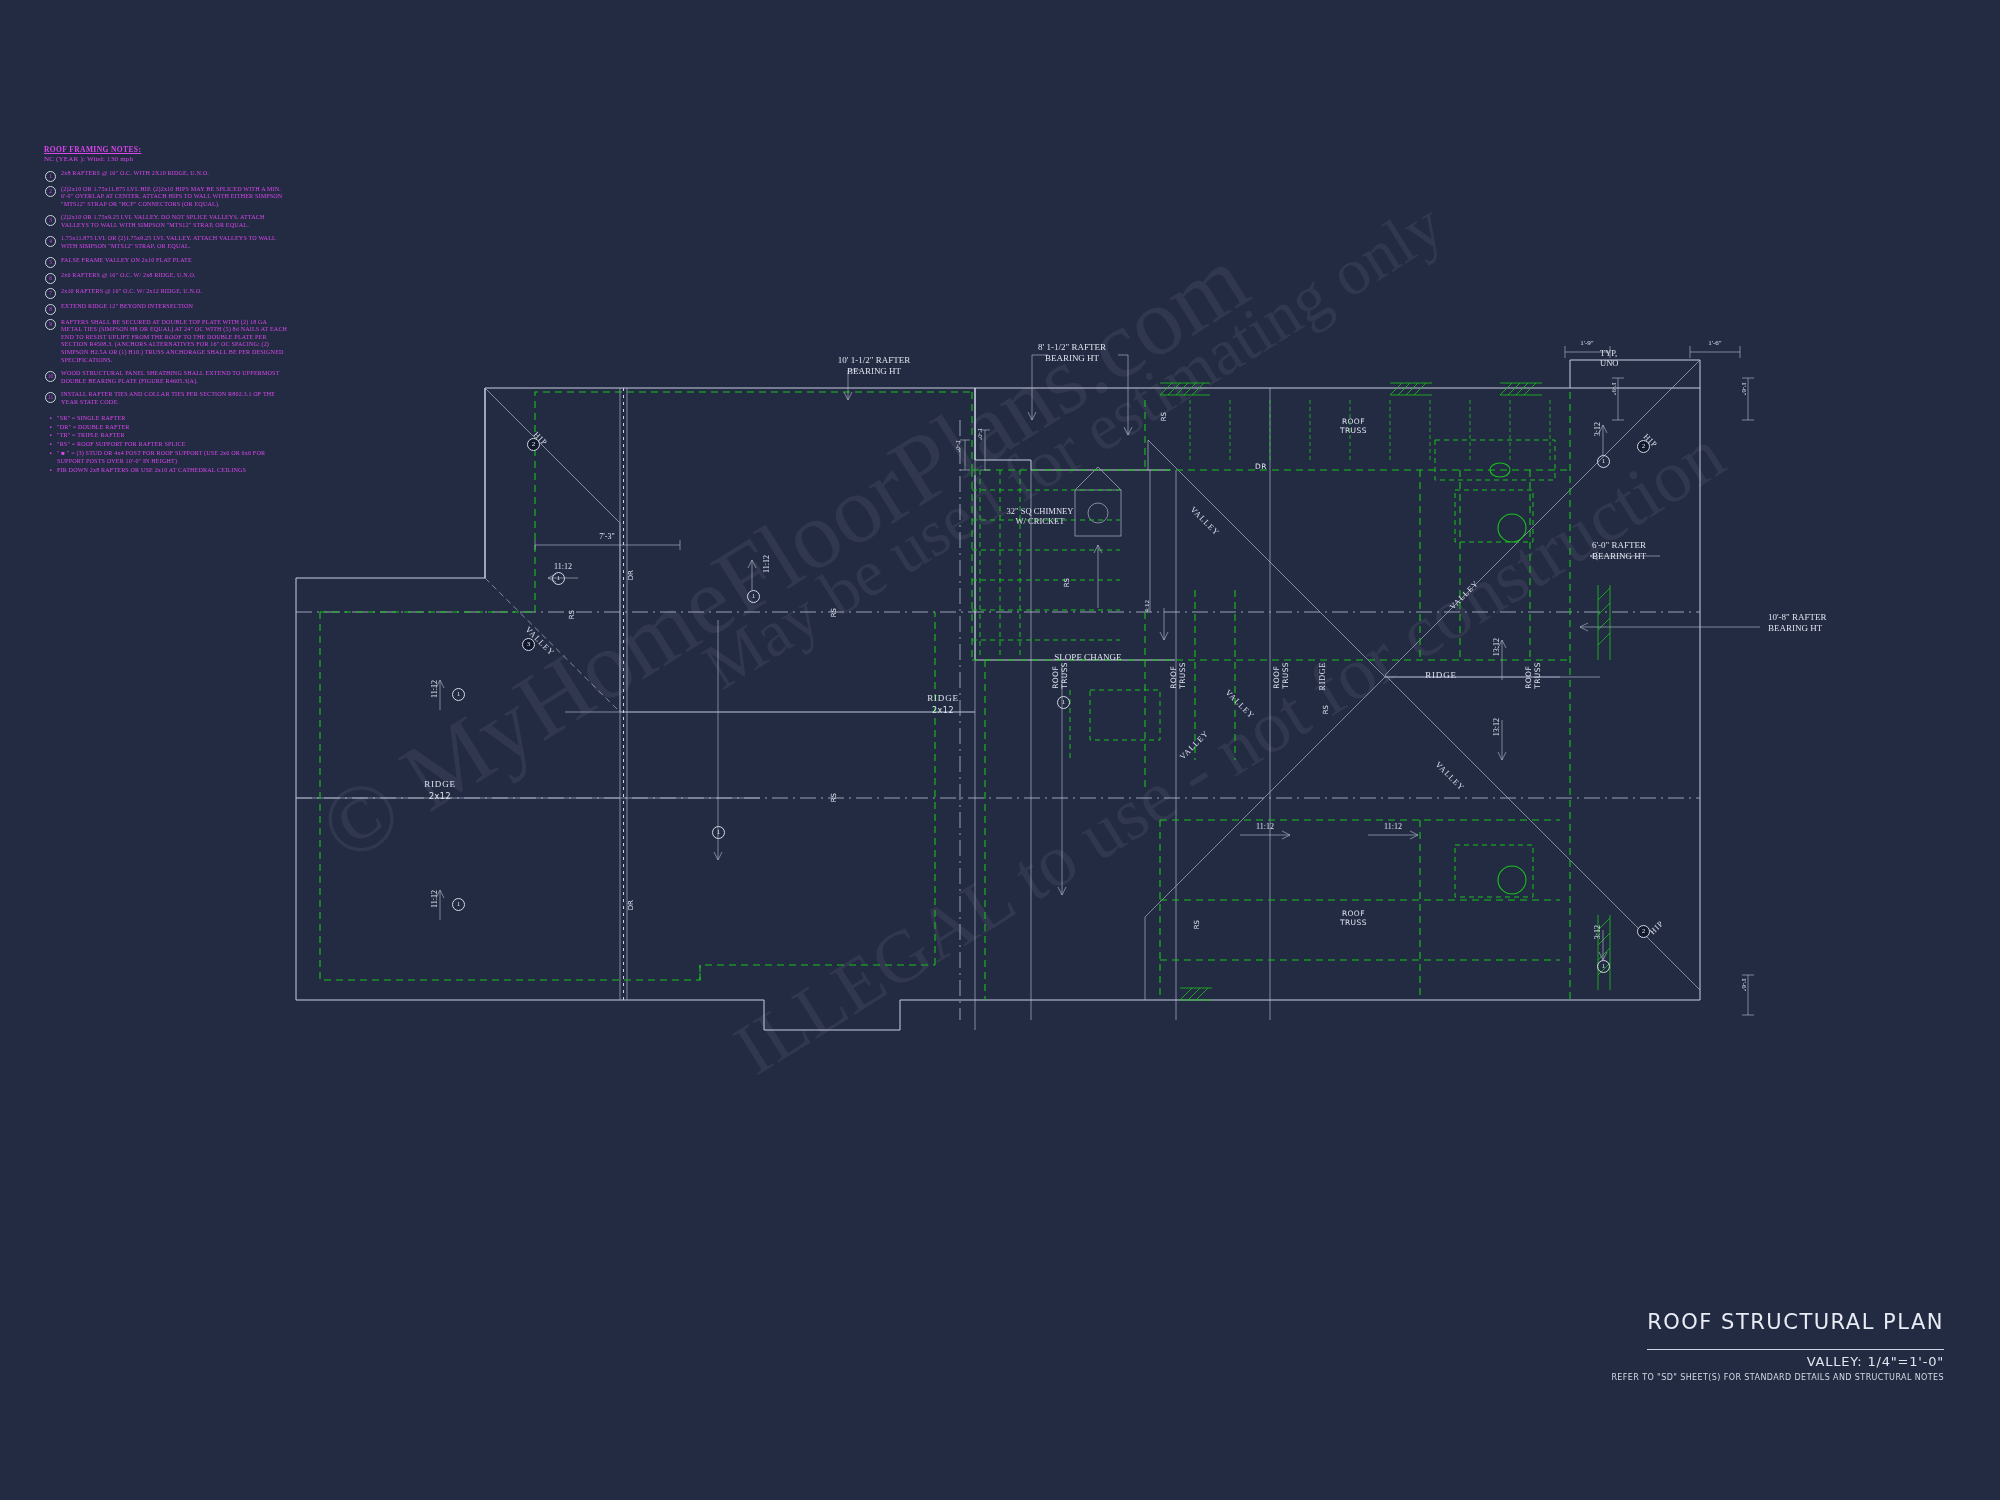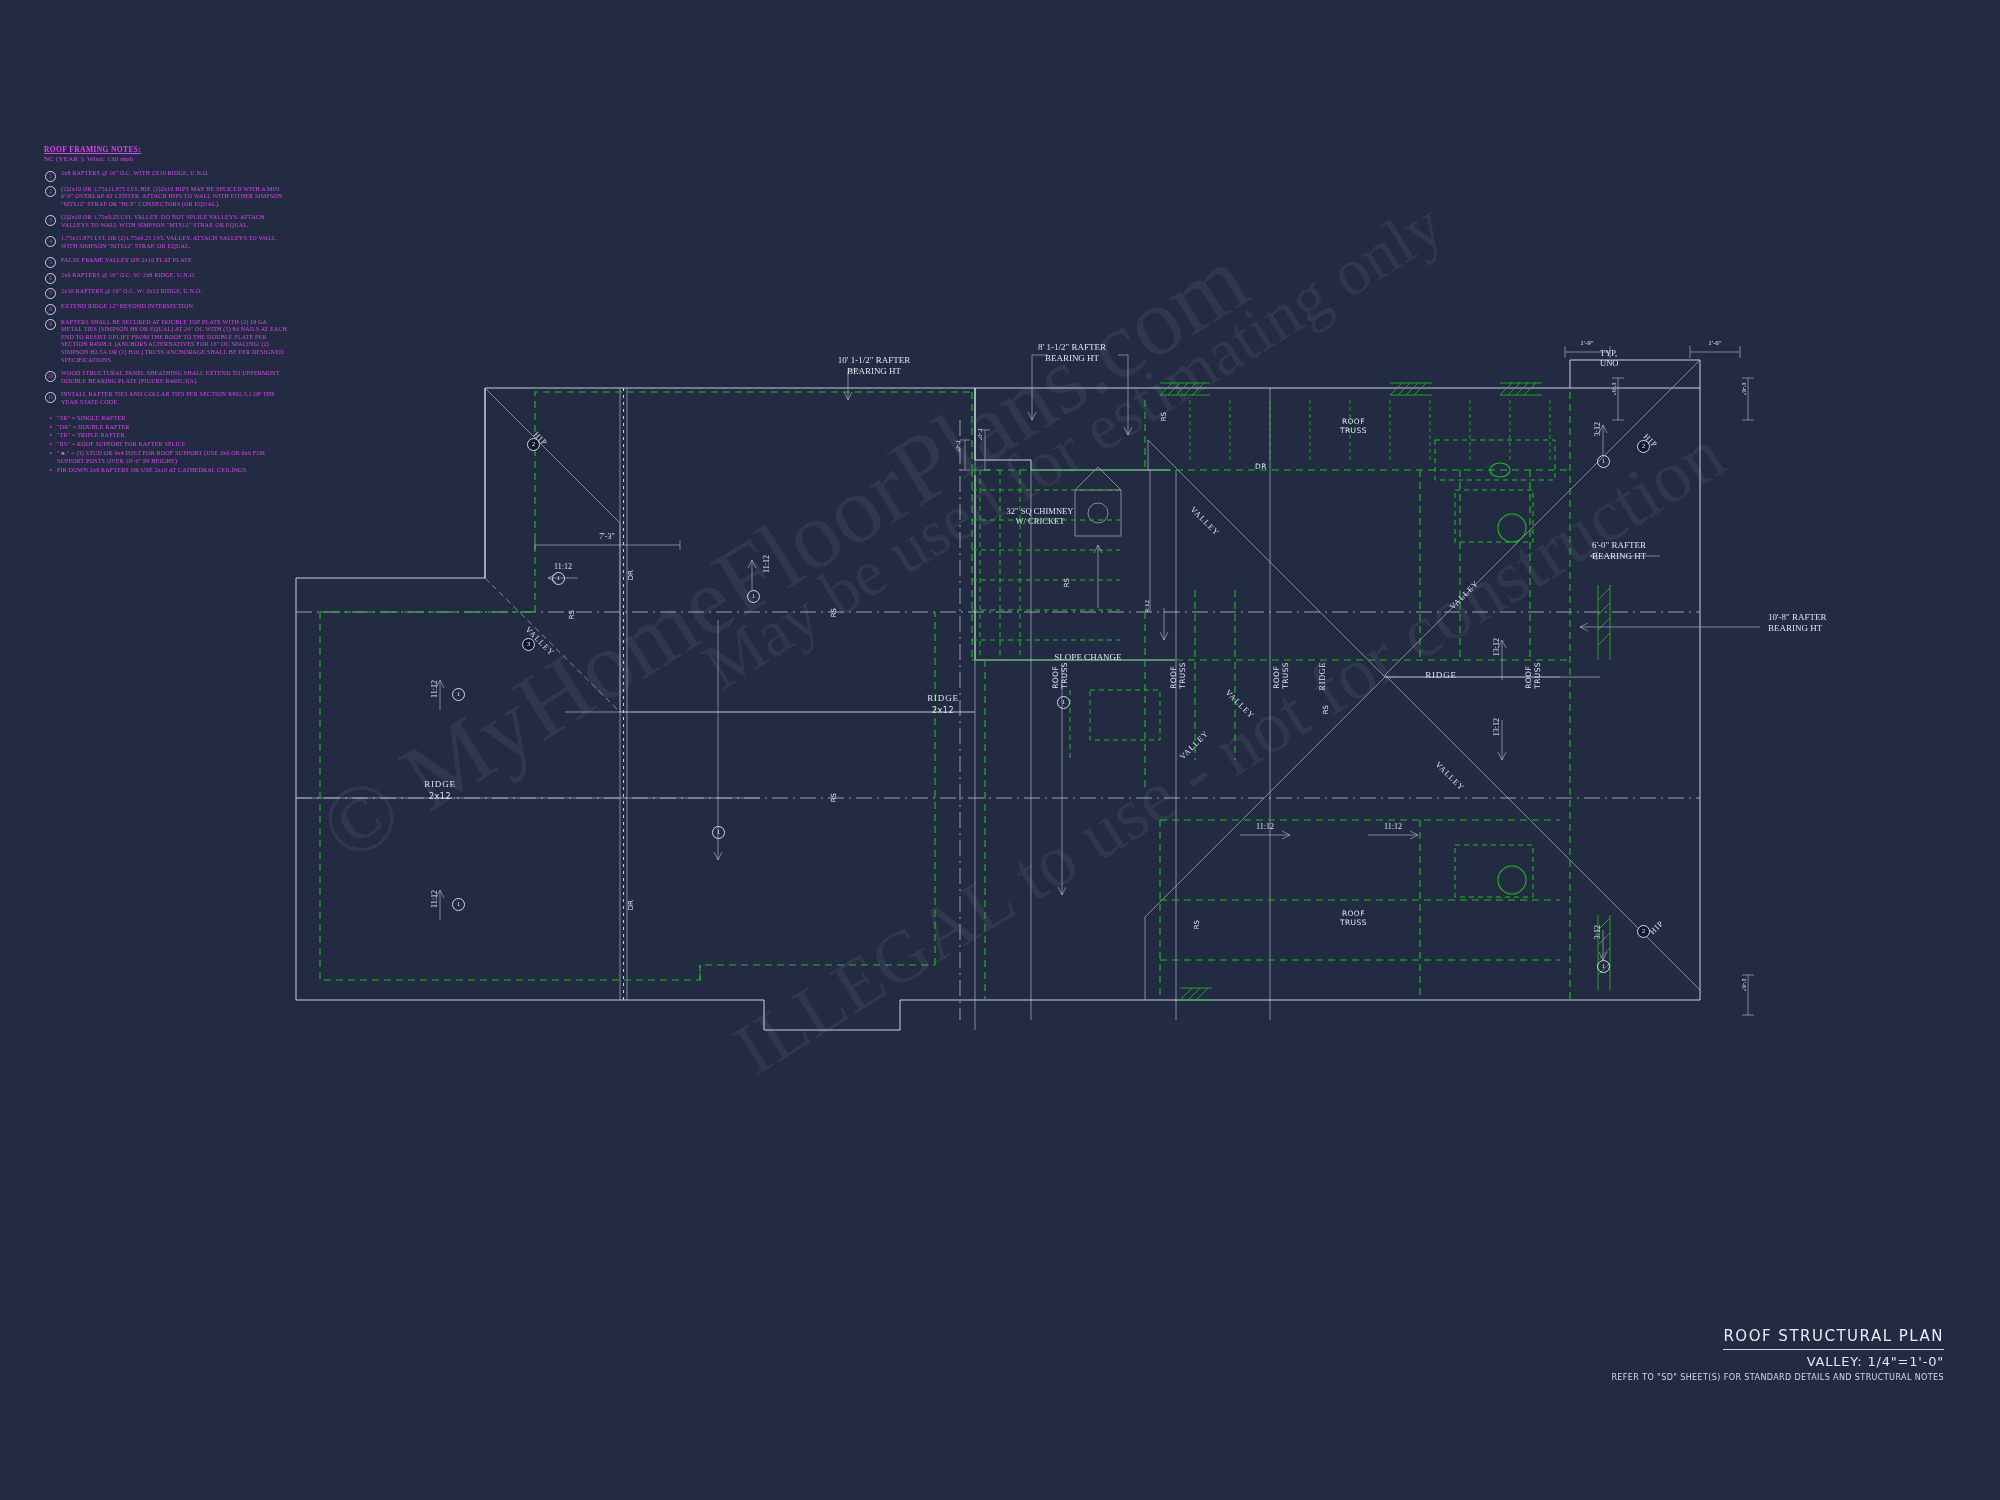--- a/index.html
+++ b/index.html
@@ -46,22 +46,22 @@
   .circnum{
     position:absolute;width:11px;height:11px;border:.7px solid #d4d8e6;border-radius:50%;
     font-size:7px;line-height:10px;text-align:center;color:#dfe3ee;
     font-family:"Liberation Serif",serif;
   }
   .circnum.filled{background:#11182c;}
 
   
   #titleblock{position:absolute;right:56px;bottom:118px;text-align:right;}
   #titleblock .tb-main{
-    font-family:"DejaVu Sans",sans-serif;font-size:15px;letter-spacing:1.5px;
-    color:#e9ecf5;border-bottom:1.2px solid #cfd4e2;padding-bottom:4px;display:inline-block;margin-left:40px;
+    font-family:"DejaVu Sans",sans-serif;font-size:21px;letter-spacing:1.5px;
+    color:#e9ecf5;border-bottom:1.2px solid #cfd4e2;padding-bottom:15px;display:inline-block;margin-left:40px;
   }
   #titleblock .tb-scale{font-family:"DejaVu Sans",sans-serif;font-size:13px;letter-spacing:.8px;margin-top:4px;color:#e2e6f0;}
   #titleblock .tb-refer{font-family:"DejaVu Sans",sans-serif;font-size:8px;letter-spacing:.4px;margin-top:4px;color:#d3d8e6;}
 
   
   .wm{
     position:absolute;color:rgba(210,216,232,.075);
     font-family:"Liberation Serif",serif;white-space:nowrap;pointer-events:none;
     user-select:none;
   }

